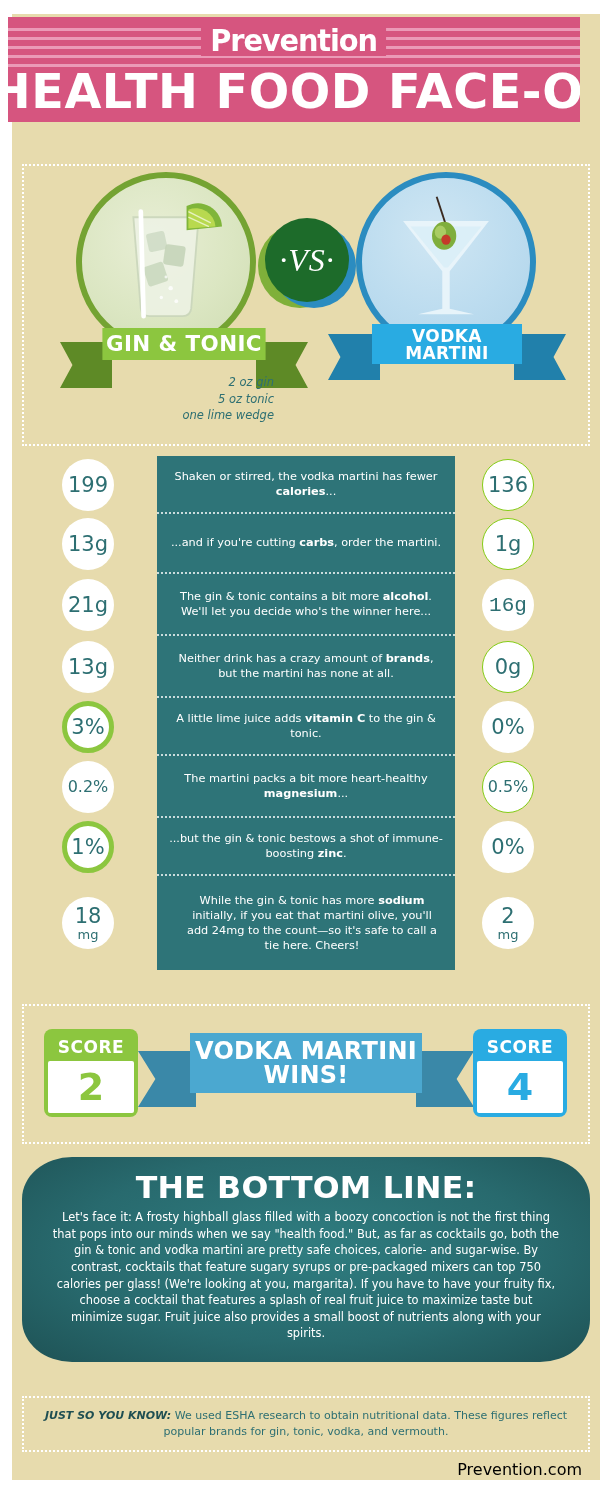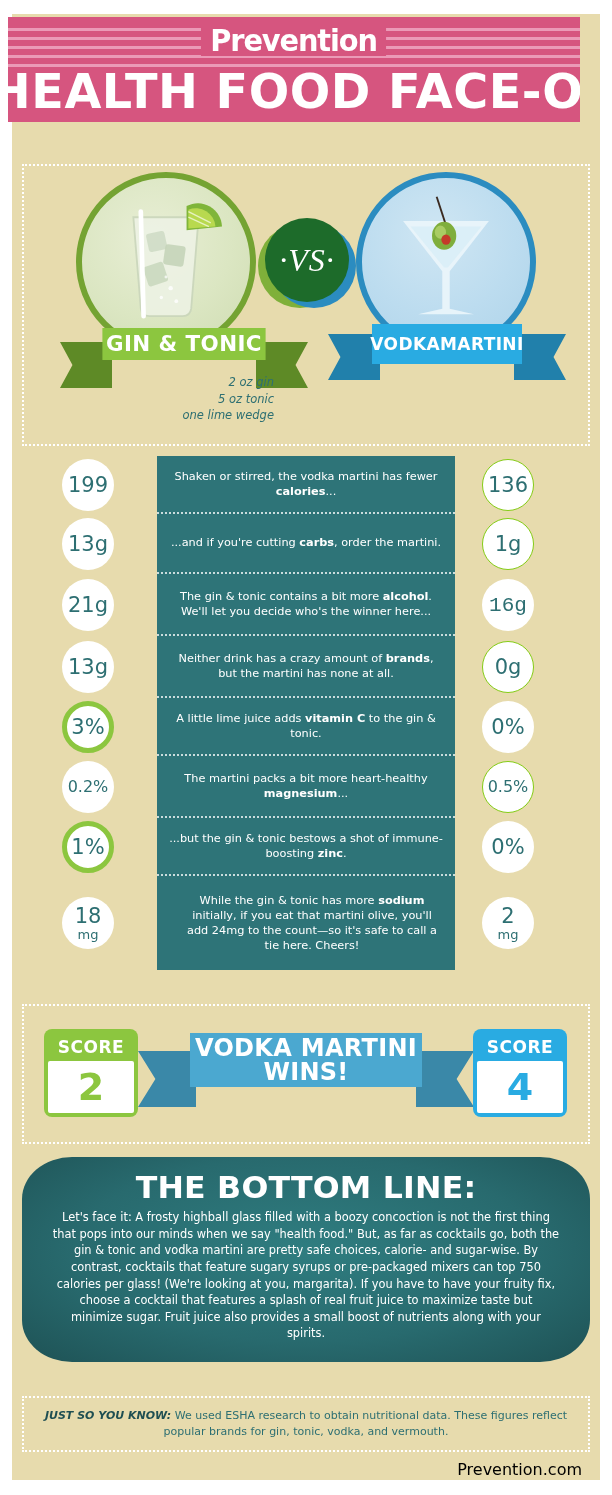--- a/index.html
+++ b/index.html
@@ -139,21 +139,21 @@
   }
   #gt-ribbon { left: 104px; top: 328px; width: 160px; }
   #gt-ribbon .rib-body {
     background: #8cc63f; height: 32px; font-size: 21px; letter-spacing: 0.4px;
     transform: scaleX(1.02);
   }
   #gt-ribbon .rib-tail { background: #5e8a26; }
   #vm-ribbon { left: 372px; top: 324px; width: 150px; }
   #vm-ribbon .rib-body {
     background: #29abe2; height: 40px; font-size: 17px; letter-spacing: 0.4px;
-    flex-direction: row; justify-content: center; padding-top: 1px;
+    flex-direction: column; justify-content: center; padding-top: 1px;
   }
   #vm-ribbon .rib-tail { background: #2180ab; top: 10px; }
 
   .ingredients {
     position: absolute;
     text-align: right;
     color: #2d6f72;
     font-family: "DejaVu Sans", sans-serif;
     font-style: italic;
     font-size: 11.5px;
@@ -226,21 +226,21 @@
   .winner { position: absolute; left: 190px; top: 1033px; width: 232px; }
   .winner-tail {
     position: absolute; top: 18px; width: 58px; height: 56px;
     background: #3a88a8;
   }
   .winner-tail.left  { left: -52px; }
   .winner-tail.right { right: -52px; }
   .winner-body {
     position: relative; z-index: 2;
     background: #4ba8d0;
-    height: 54px;
+    height: 60px;
     display: flex; flex-direction: column;
     align-items: center; justify-content: center;
     color: #ffffff;
     font-family: "DejaVu Sans", sans-serif;
     font-weight: bold;
     font-size: 24px; line-height: 1.0;
     letter-spacing: 0.3px;
   }
 
   

